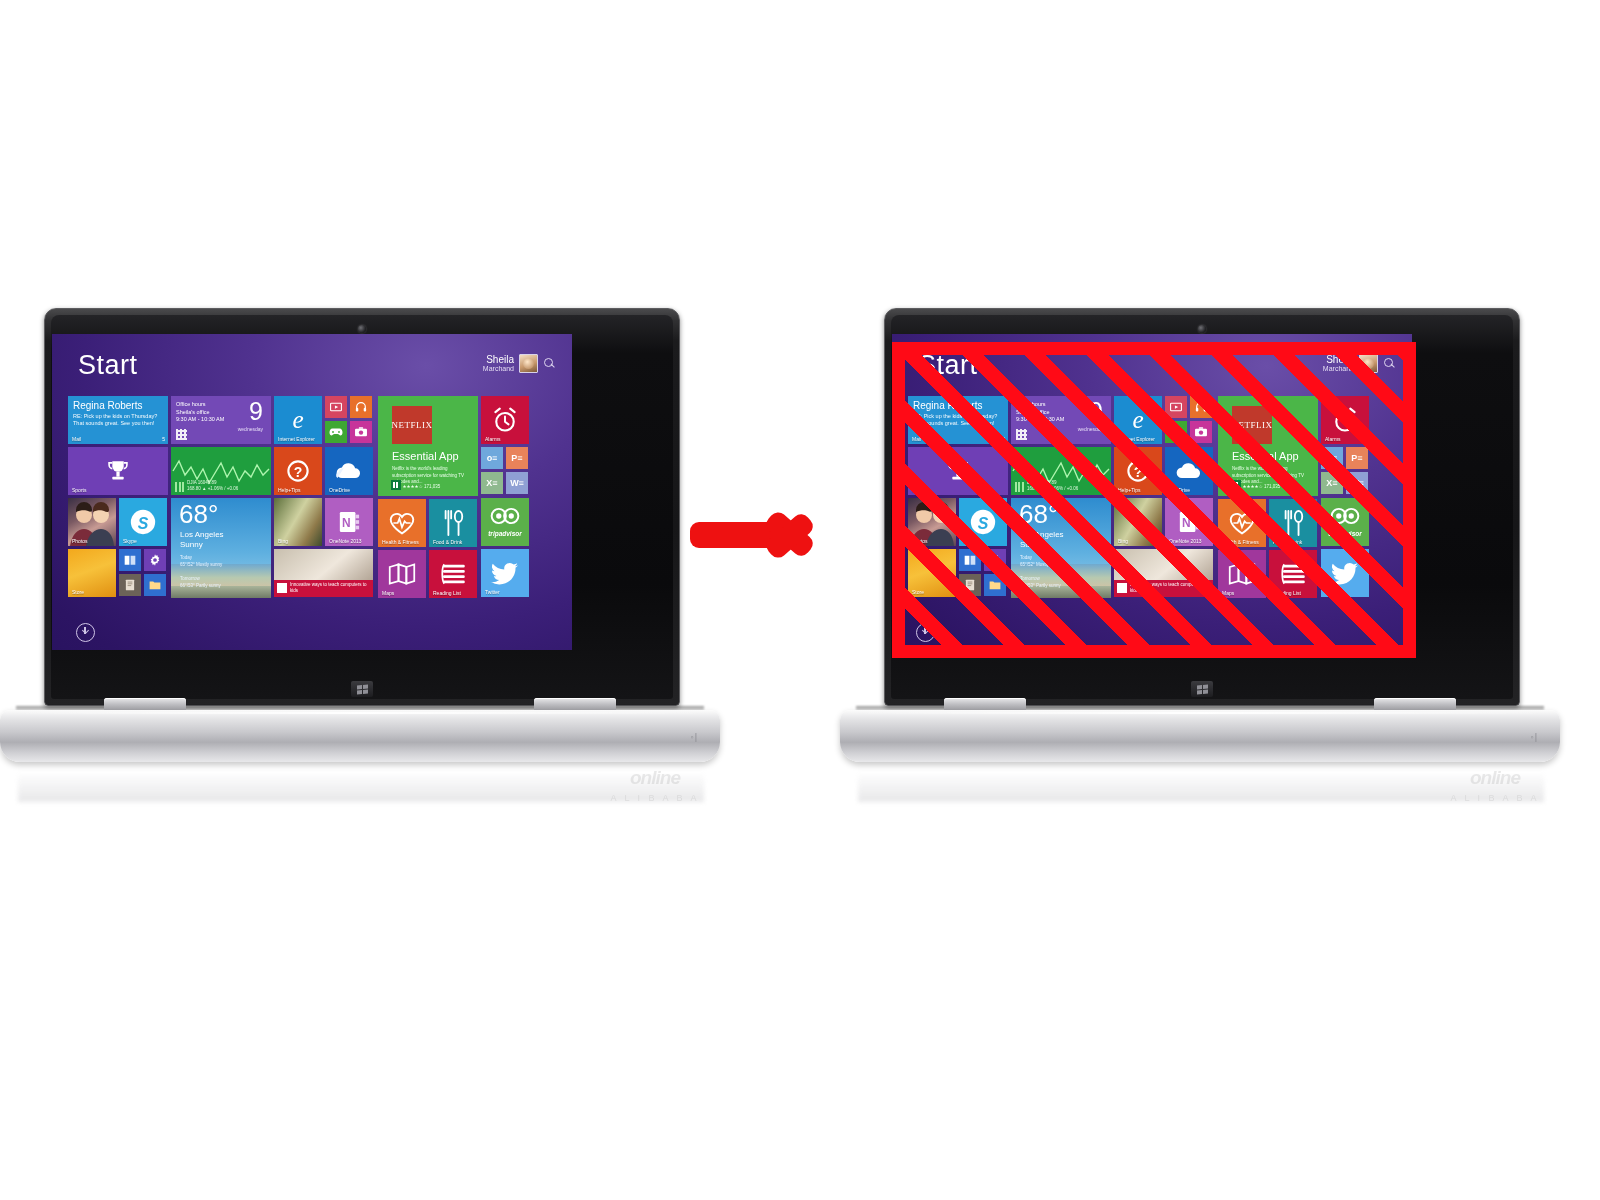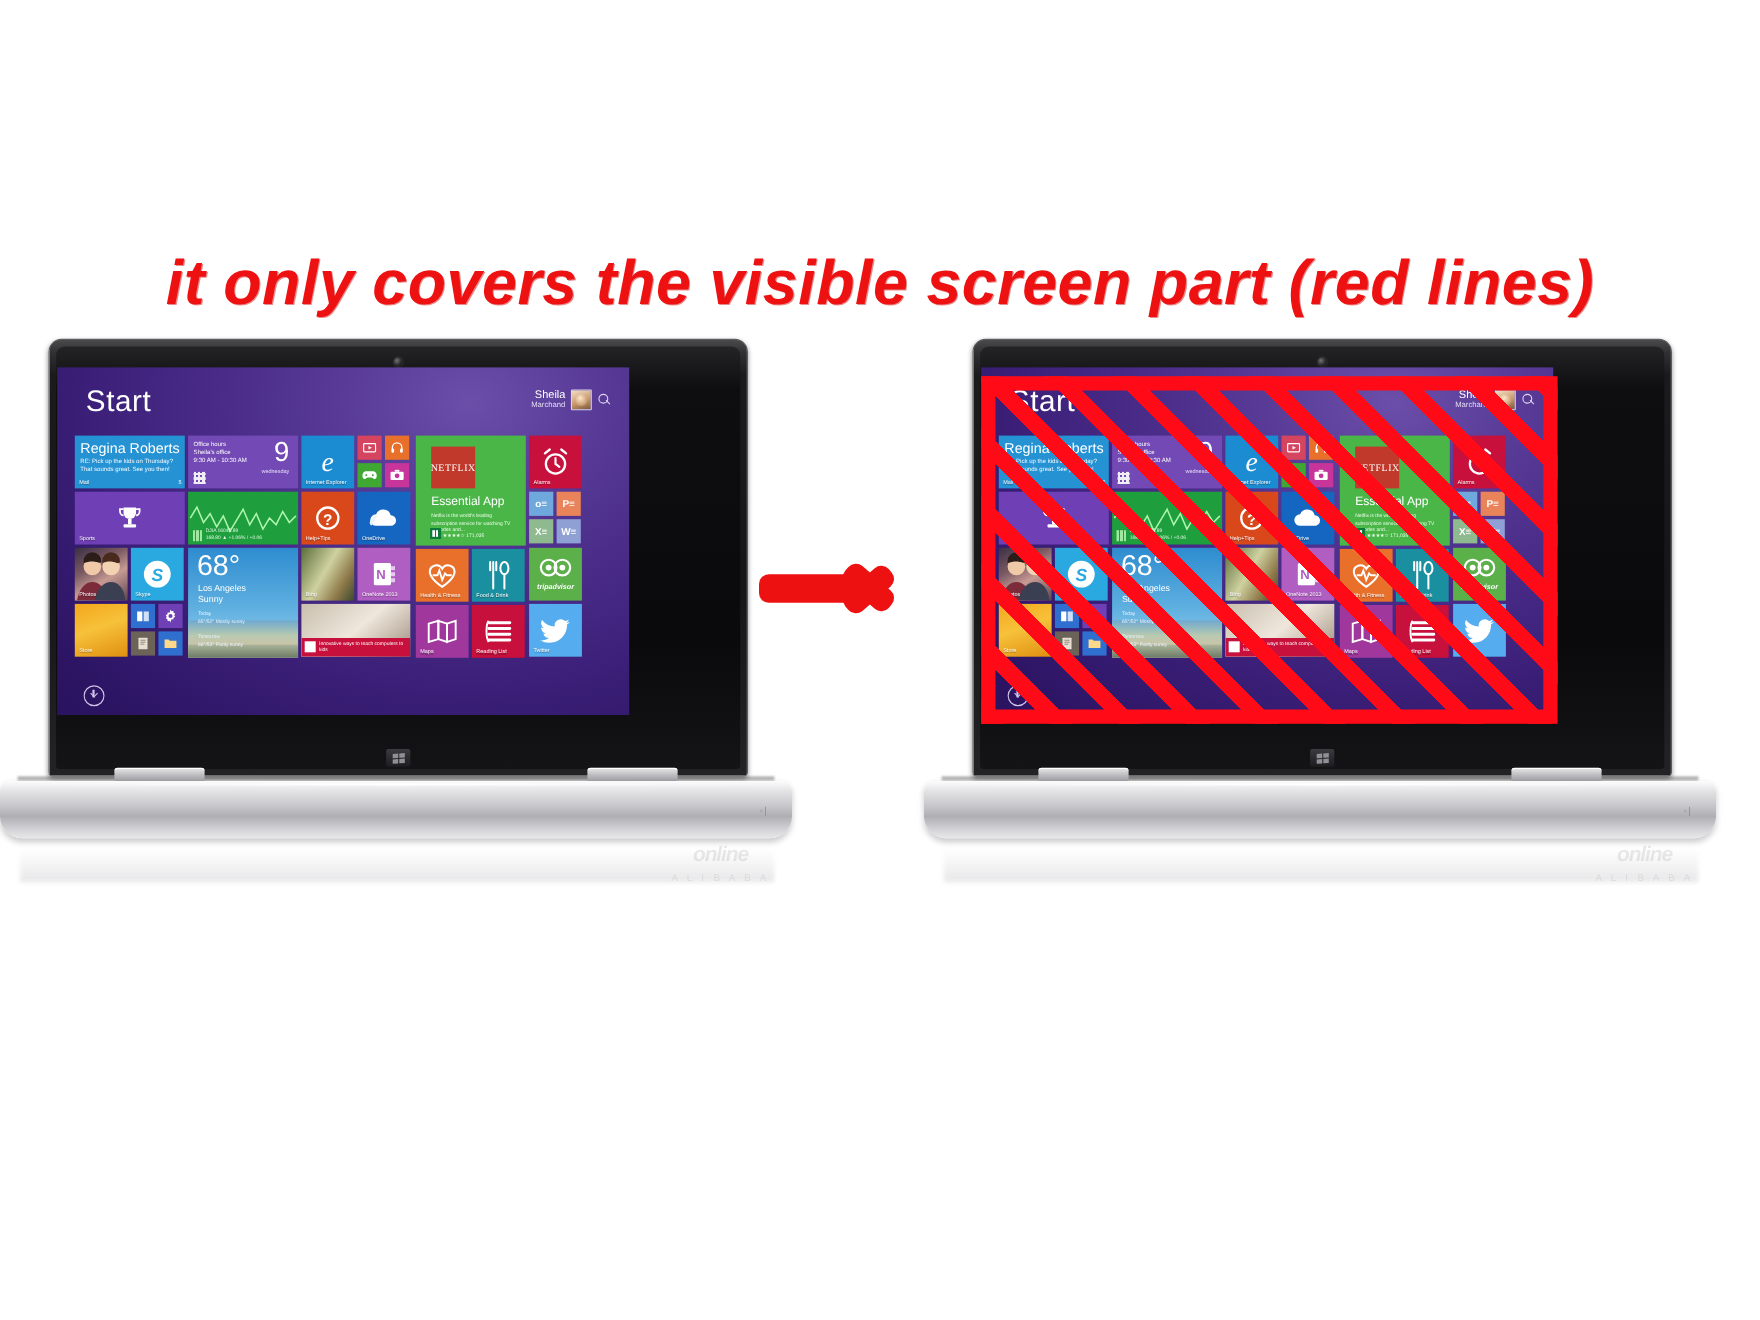--- a/index.html
+++ b/index.html
@@ -157,21 +157,21 @@
   .tile .lbl{
     position:absolute;left:4px;bottom:2px;font-size:5px;color:#fff;white-space:nowrap;
     text-shadow:0 1px 1px rgba(0,0,0,.4);
   }
   .tile .corner{position:absolute;right:3px;bottom:2px;font-size:5px;color:#fff;}
 
   .ico{position:absolute;left:50%;top:50%;transform:translate(-50%,-50%);}
 
   
   .mail-txt{position:absolute;left:5px;top:4px;color:#fff;}
-  .mail-txt .t1{font-size:13px;display:block;margin-bottom:2px;}
+  .mail-txt .t1{font-size:10px;display:block;margin-bottom:2px;}
   .mail-txt .t2{font-size:5.5px;display:block;line-height:7px;opacity:.95;}
 
   .cal-txt{position:absolute;left:5px;top:5px;color:#fff;font-size:5.5px;line-height:7.5px;}
   .cal-num{position:absolute;right:8px;top:2px;color:#fff;font-size:25px;font-weight:300;line-height:27px;}
   .cal-day{position:absolute;right:8px;top:30px;color:#e6dcf7;font-size:5px;}
   .cal-glyph{position:absolute;left:5px;bottom:4px;width:11px;height:11px;background:
       repeating-linear-gradient(90deg,#fff 0 2px,transparent 2px 4px),
       repeating-linear-gradient(0deg,#fff 0 2px,transparent 2px 4px);
     opacity:.9;}
 
@@ -244,21 +244,20 @@
     content:"";position:absolute;left:2px;width:52px;height:22px;background:#ee1111;border-radius:9px;
   }
   .arrow .head:before{top:2px;transform:rotate(41deg);transform-origin:left center;}
   .arrow .head:after{bottom:2px;transform:rotate(-41deg);transform-origin:left center;}
 </style>
 </head>
 <body>
 
 <div class="stage">
 
-  <div class="headline">it only covers the visible screen part (red lines)</div>
 
   <div class="laptop left">
     <div class="lid">
       <div class="lid-inner"></div>
       <div class="webcam"></div>
       <div class="winbtn">
           <i></i>
         </div>
     </div>
 

